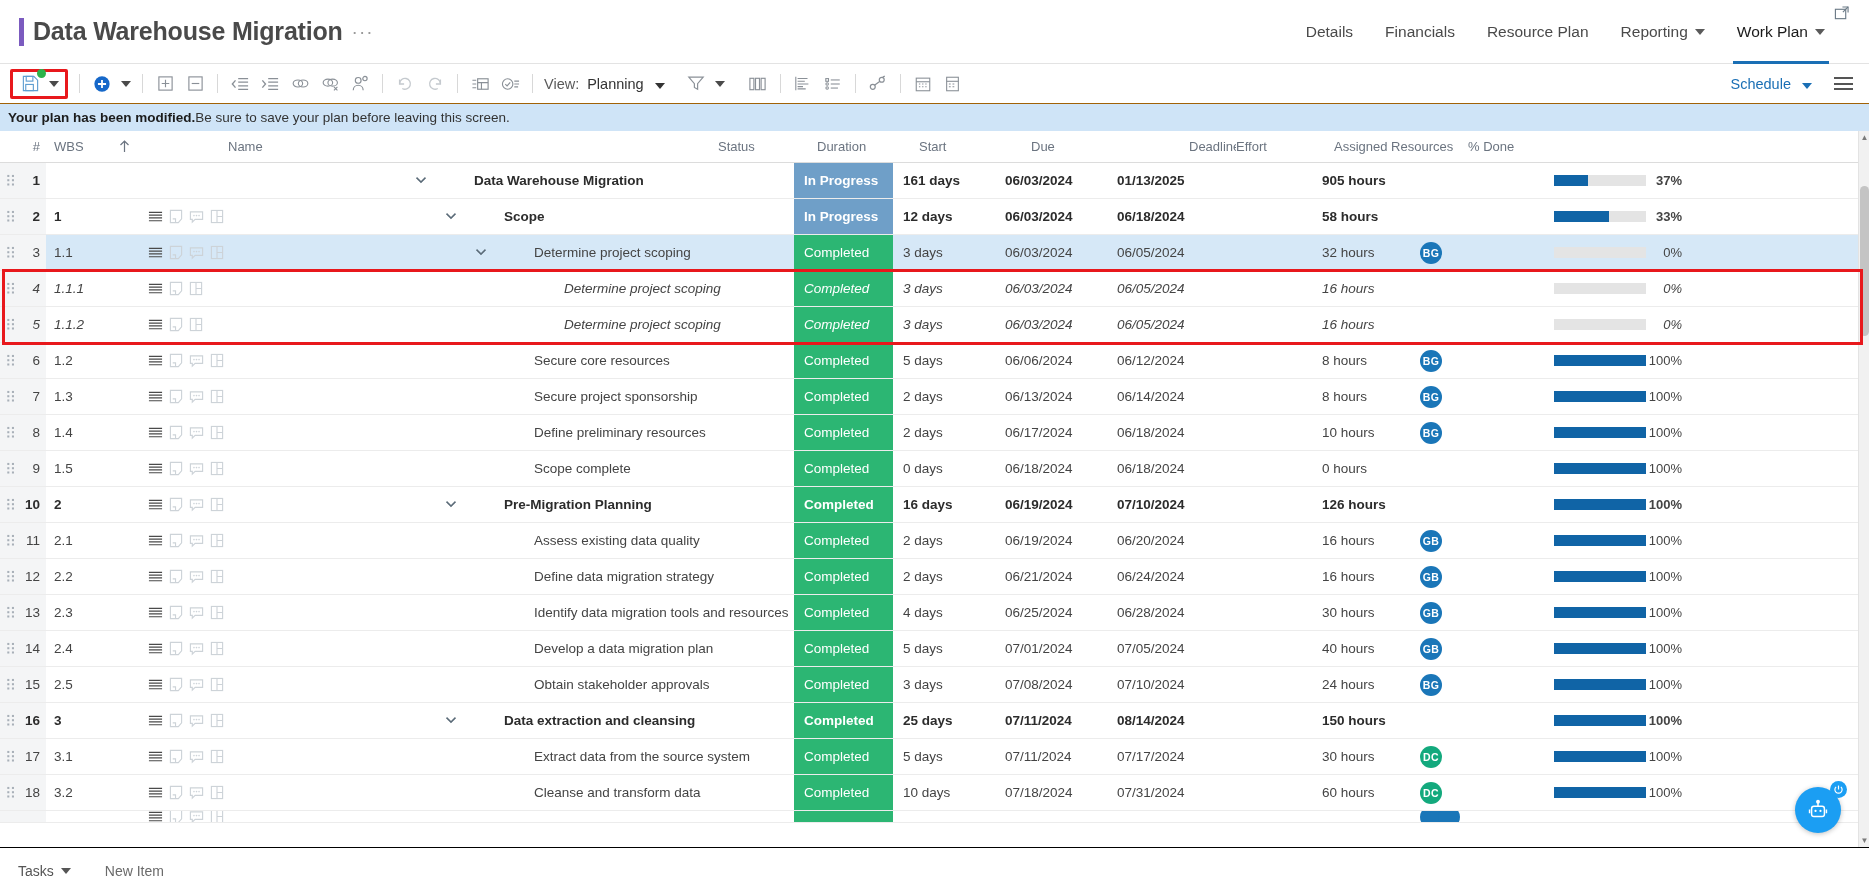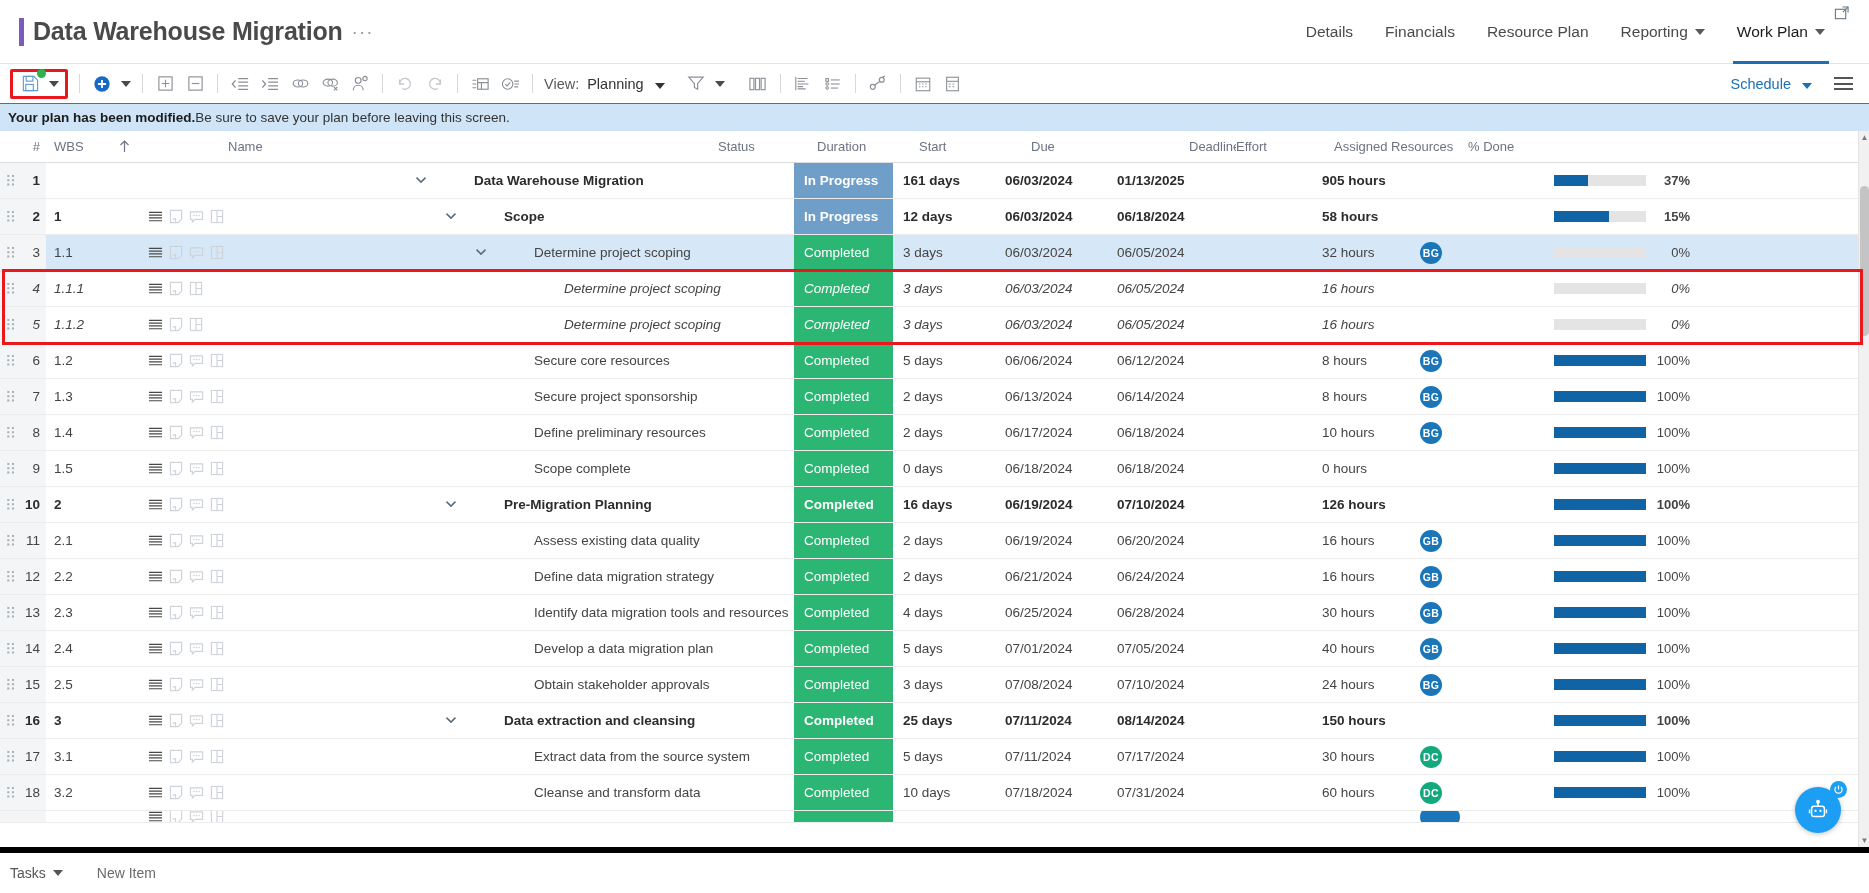--- a/index.html
+++ b/index.html
@@ -148,21 +148,21 @@
   .avatar {
     width: 22px; height: 22px; border-radius: 50%;
     display: flex; align-items: center; justify-content: center;
     color: #fff; font-size: 10.5px; font-weight: bold; letter-spacing: .3px;
   }
   .avatar.blue { background: #1a76b8; }
   .avatar.green{ background: #13a97d; }
   .avatar + .avatar { margin-left: -4px; }
 
   
-  .prog-wrap { display: flex; align-items: center; gap: 8px; }
+  .prog-wrap { display: flex; align-items: center; }
   .prog { width: 92px; height: 11px; background: #e4e4e4; position: relative; overflow: hidden; }
   .prog i { display:block; height: 100%; background: #1064a6; }
   .pct { font-size: 13px; color: #444; width: 36px; text-align: right; }
   .row.hl-row .pct, .row.hl-row .prog { opacity: 1; }
 
   
   .sel-box {
     position: absolute; left: 2px; right: 6px;
     border: 3px solid #e8181c; pointer-events: none; z-index: 20;
   }
@@ -172,22 +172,22 @@
     position: absolute; right: 0; top: 0; width: 11px; bottom: 0;
     background: #f1f1f1; border-left: 1px solid #e3e3e3; z-index: 15;
   }
   .vscroll .thumb { position:absolute; top: 55px; left: 1px; width: 9px; height: 150px; background: #c4c4c4; border-radius: 5px; }
   .vscroll .arrow { position:absolute; left:0; width: 11px; height: 13px; display:flex; align-items:center; justify-content:center; color:#7a7a7a; font-size: 8px;}
   .vscroll .arrow.up { top: 0; }
   .vscroll .arrow.dn { bottom: 0; }
 
   
   .bottombar {
-    flex: 0 0 46px; height: 46px; border-top: 6px solid #000000;
-    display: flex; align-items: center; padding-left: 10px; background: #fff;
+    flex: 0 0 46px; height: 46px; border-top: 1px solid #000000;
+    display: flex; align-items: center; padding-left: 18px; background: #fff;
     font-size: 14px; color: #555;
   }
   .bottombar .tasks { cursor: pointer; display: flex; align-items: center; }
   .bottombar .tasks .caret { border-top-color: #555; }
   .bottombar .newitem { margin-left: 34px; color: #6a6a6a; cursor: pointer; }
 
   
   .fab {
     position: absolute; right: 28px; bottom: 60px;
     width: 46px; height: 46px; border-radius: 50%;
@@ -573,21 +573,21 @@
           <div class="c c-start bold">06/03/2024</div>
           <div class="c c-due bold">06/18/2024</div>
           <div class="c c-dead bold"></div>
           <div class="c c-eff bold">58 hours</div>
           <div class="c c-res"></div>
           <div class="c c-done">
             <span class="prog-wrap">
               <span class="prog">
                 <i style="width:60%"></i>
               </span>
-              <span class="pct bold">15%</span>
+              <span class="pct bold">33%</span>
             </span>
           </div>
         </div>
         <div class="row selected">
           <div class="c c-handle">
             <svg width="8" height="13" viewBox="0 0 8 14">
               <g fill="#a8b0b8">
                 <rect x="0" y="1" width="2.2" height="2.2"></rect>
                 <rect x="5" y="1" width="2.2" height="2.2"></rect>
                 <rect x="0" y="5.6" width="2.2" height="2.2"></rect>

